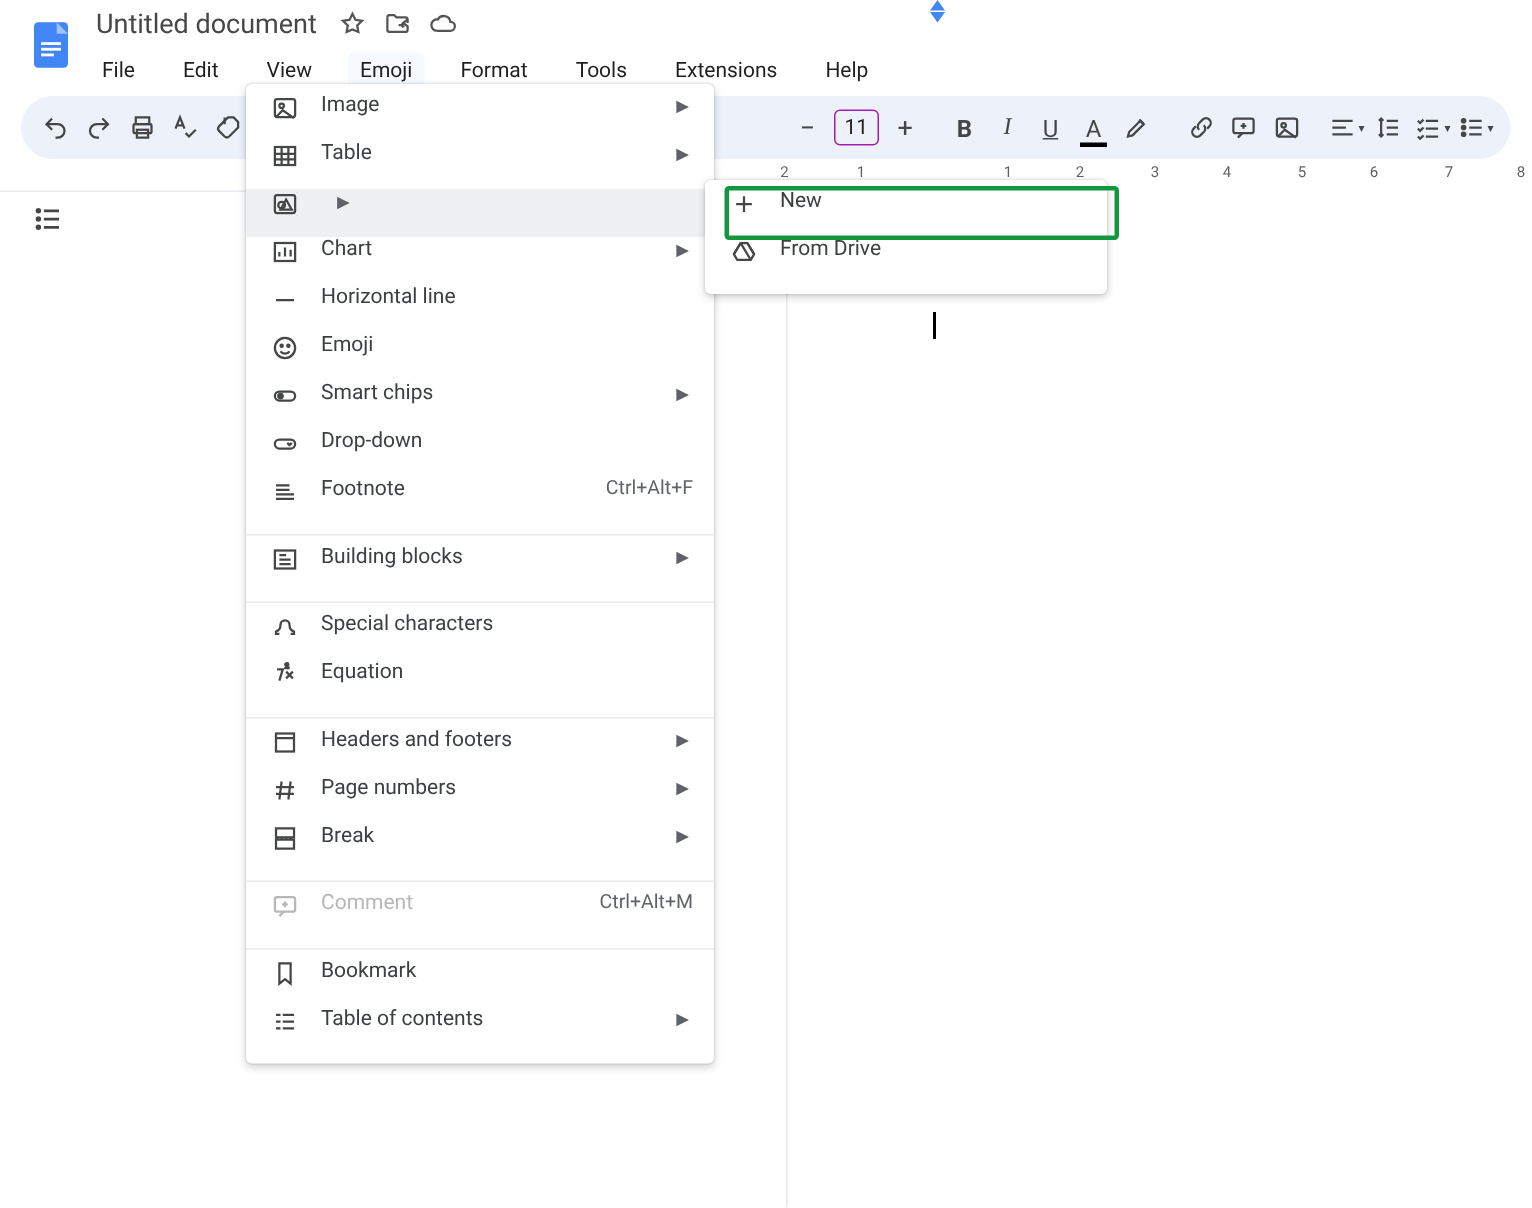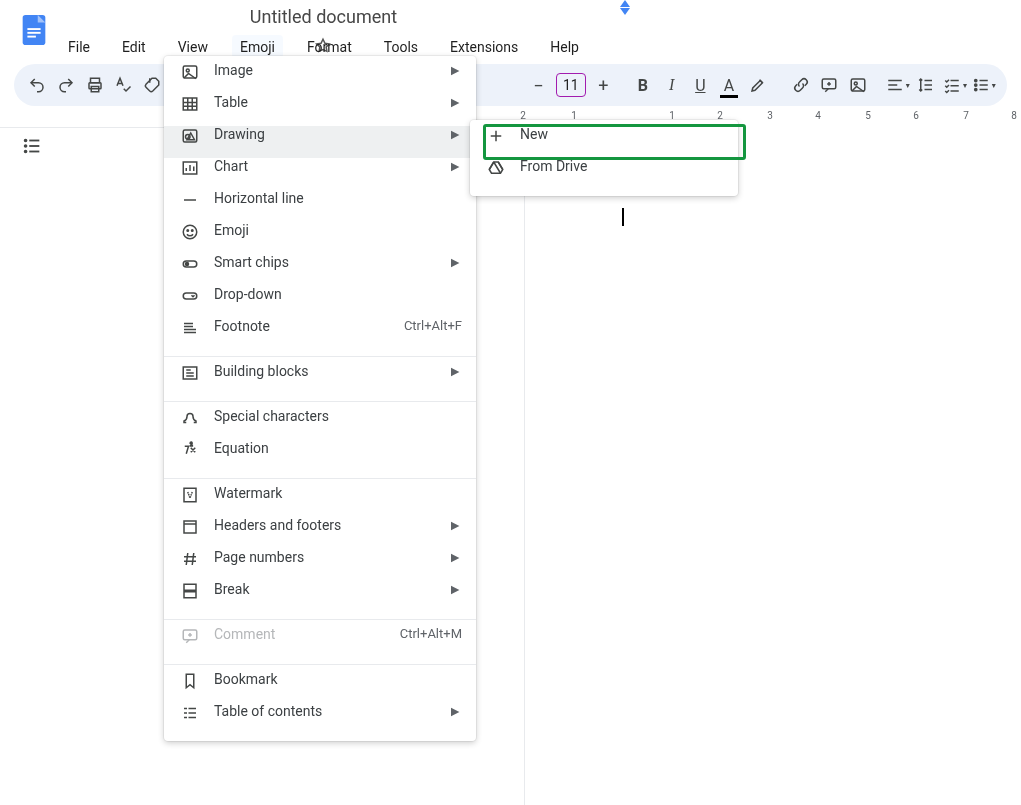--- a/index.html
+++ b/index.html
@@ -15,21 +15,21 @@
     position: relative;
   }
   
   .header { display:flex; align-items:flex-start; padding:6px 14px 0 14px; }
   .logo {
     width:40px; height:40px; border-radius:6px; display:flex; align-items:center; justify-content:center;
     margin-right:6px; margin-top:4px;
   }
   .logo svg { width:34px; height:34px; }
   .title-area { display:flex; flex-direction:column; }
-  .title-row { display:flex; align-items:center; gap:10px; height:26px;flex-direction:column; }
+  .title-row { display:flex; gap:10px; height:26px; }
   .doc-title { font-size:18px; color:#474747; padding: 0 4px; }
   .title-icon { color:#555; width:20px; height:20px; display:flex; align-items:center; justify-content:center; cursor:pointer;}
   .title-icon svg { width:18px; height:18px; }
   .menubar { display:flex; gap:16px; height:26px; align-items:center; margin-top:2px; }
   .menubar-item { padding:4px 8px; border-radius:4px; cursor:pointer; font-size:14px; color:#1f1f1f;}
   .menubar-item.open { background:#d6e6ff36; }
   
   .toolbar {
     margin:4px 14px 0 14px; background:#edf2fa; border-radius:24px; height:42px;
     display:flex; align-items:center; padding:0 10px; gap:2px;
@@ -299,21 +299,20 @@
       <span class="submenu-arrow">►</span>
     </div>
     <div class="menu-item highlight">
       <span class="menu-icon">
         <svg viewBox="0 0 24 24" fill="none" stroke="currentColor" stroke-width="2">
           <rect x="3" y="4" width="18" height="16" rx="2"></rect>
           <circle cx="9" cy="13" r="3"></circle>
           <path d="M13 8l5 9h-10z"></path>
         </svg>
       </span>
-      <span class="menu-label">Drawing</span>
       <span class="submenu-arrow">►</span>
     </div>
     <div class="menu-item">
       <span class="menu-icon">
         <svg viewBox="0 0 24 24" fill="none" stroke="currentColor" stroke-width="2">
           <rect x="3" y="4" width="18" height="16"></rect>
           <path d="M7 16v-4M12 16V8M17 16v-6"></path>
         </svg>
       </span>
       <span class="menu-label">Chart</span>
@@ -392,29 +391,20 @@
           <path d="M5 7h5l-3 10M13 9l6 6M19 9l-6 6"></path>
           <text x="12" y="6" font-size="6">2</text>
         </svg>
       </span>
       <span class="menu-label">Equation</span>
     </div>
     <div class="menu-sep"></div>
     <div class="menu-item">
       <span class="menu-icon">
         <svg viewBox="0 0 24 24" fill="none" stroke="currentColor" stroke-width="2">
-          <rect x="4" y="3" width="16" height="18"></rect>
-          <path d="M9 8l3 8 3-8" stroke-dasharray="2 1"></path>
-        </svg>
-      </span>
-      <span class="menu-label">Watermark</span>
-    </div>
-    <div class="menu-item">
-      <span class="menu-icon">
-        <svg viewBox="0 0 24 24" fill="none" stroke="currentColor" stroke-width="2">
           <rect x="4" y="4" width="16" height="16"></rect>
           <path d="M4 8h16"></path>
         </svg>
       </span>
       <span class="menu-label">Headers and footers</span>
       <span class="submenu-arrow">►</span>
     </div>
     <div class="menu-item">
       <span class="menu-icon">
         <svg viewBox="0 0 24 24" fill="none" stroke="currentColor" stroke-width="2">

